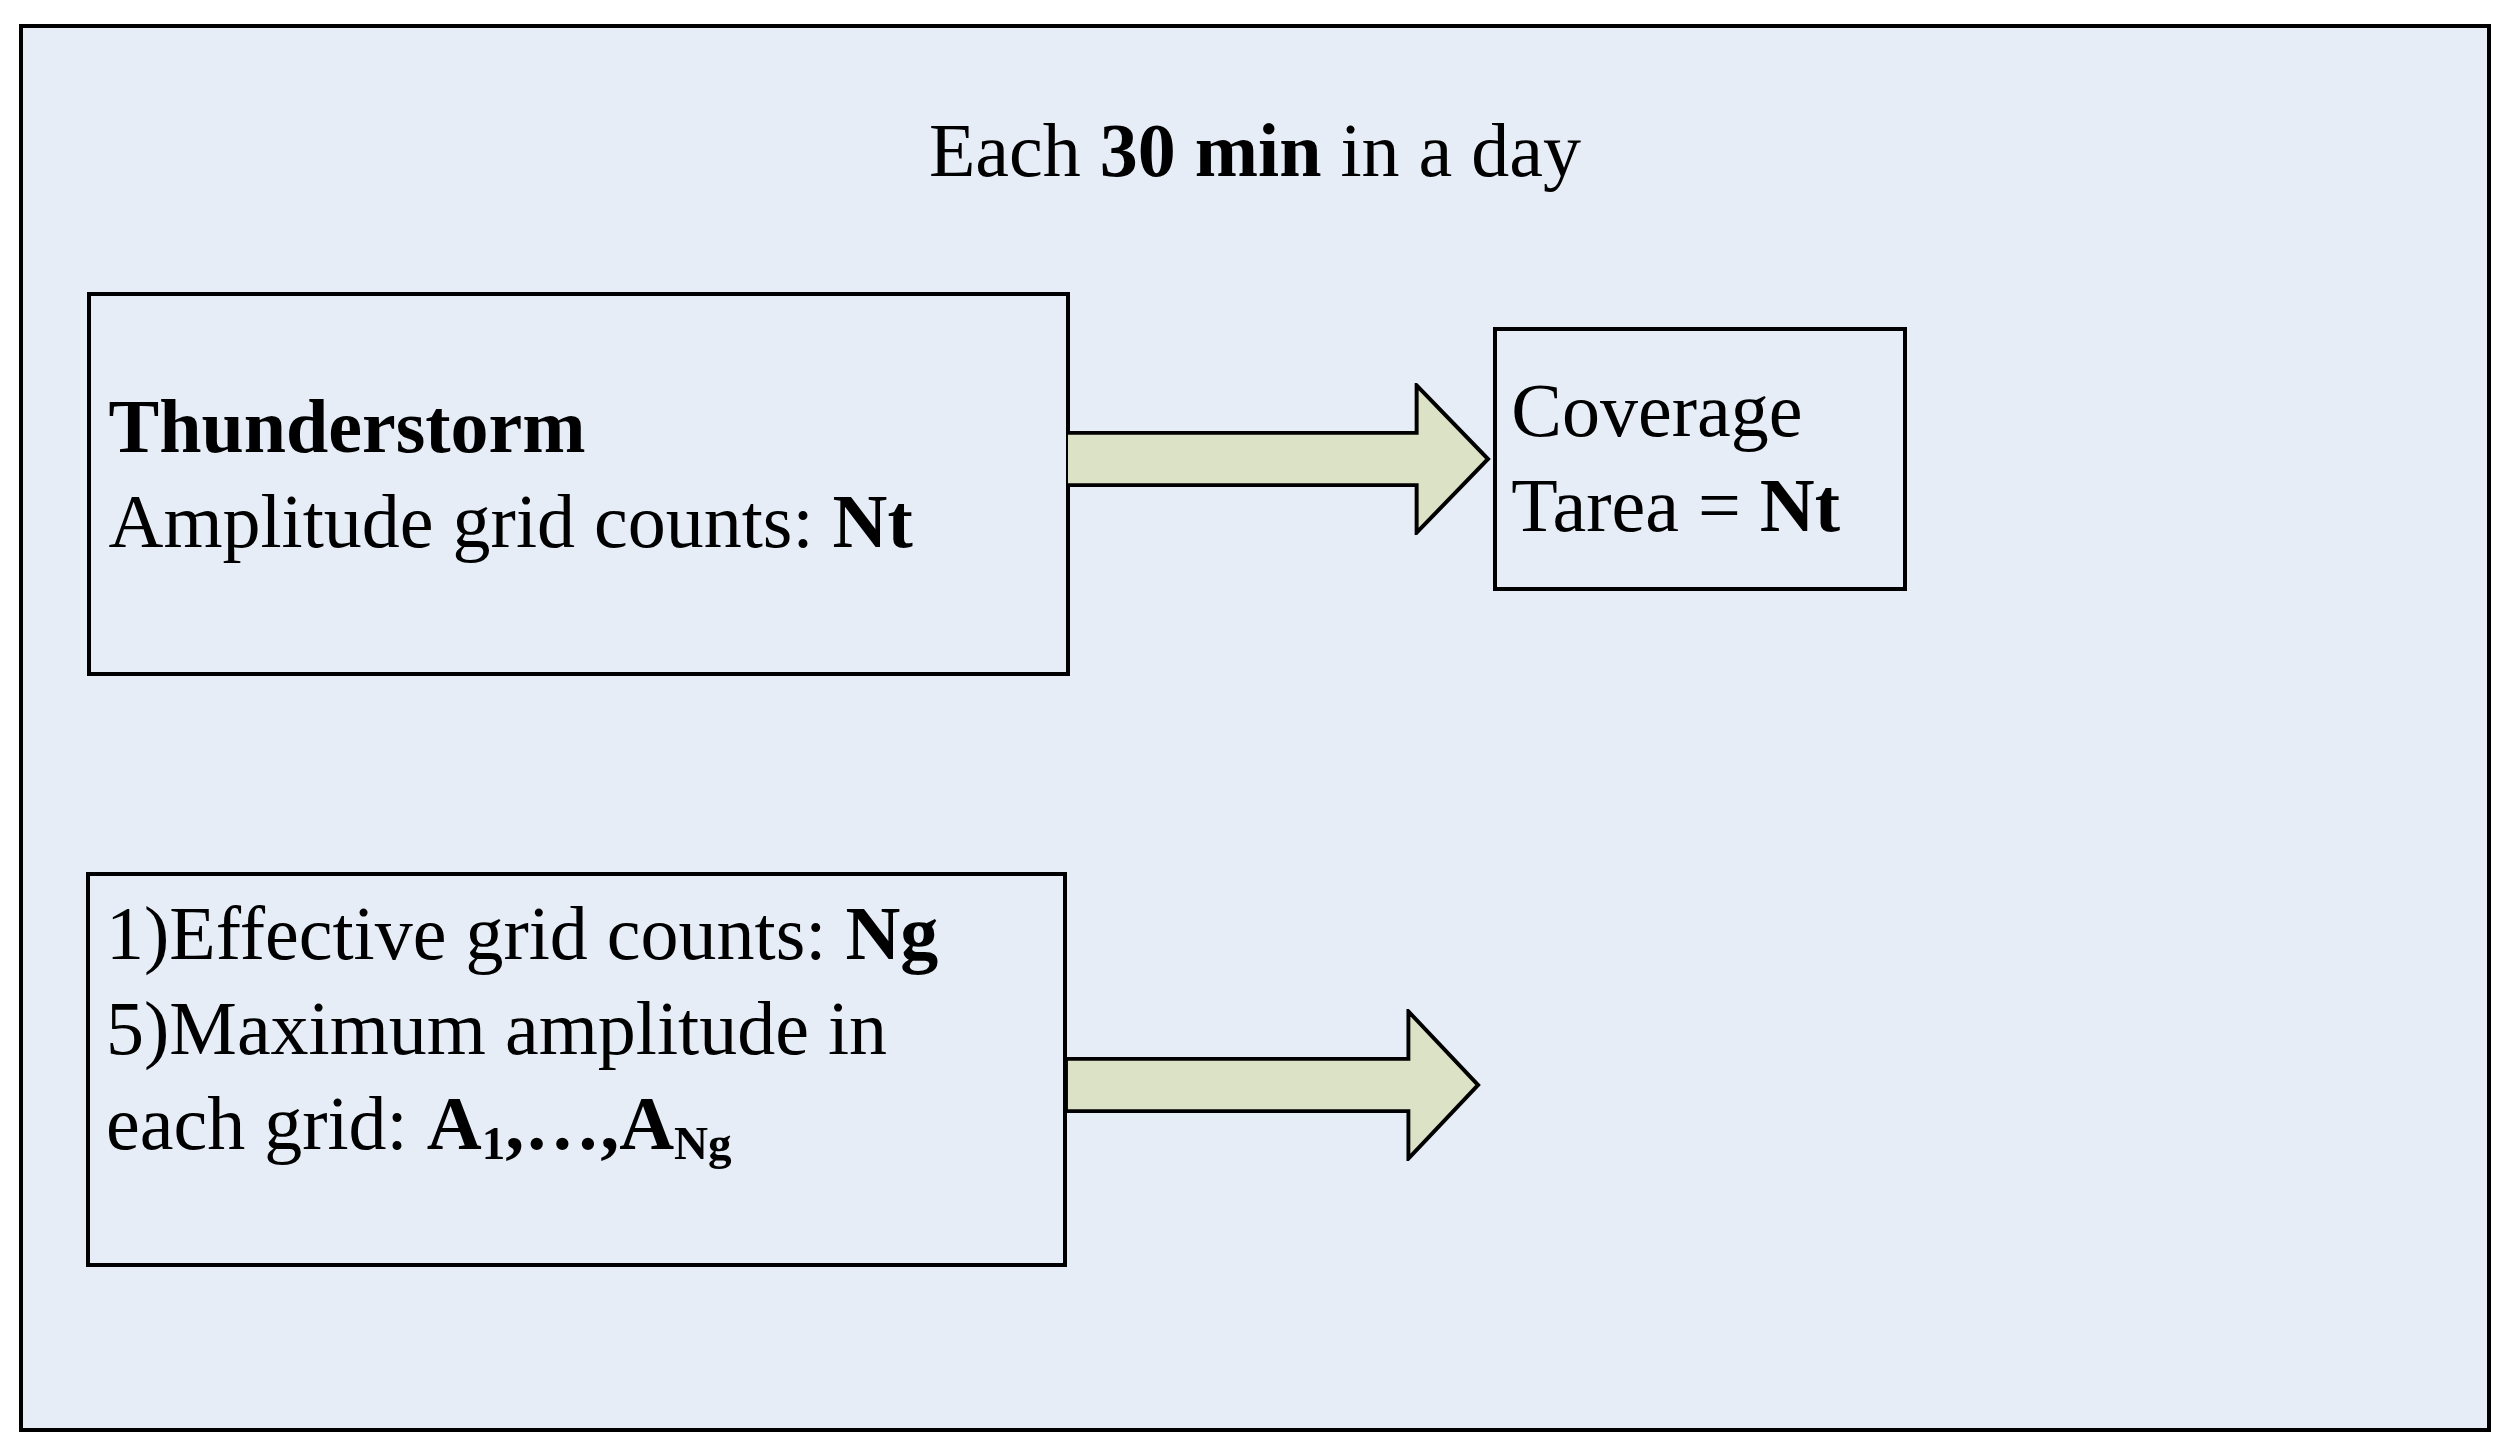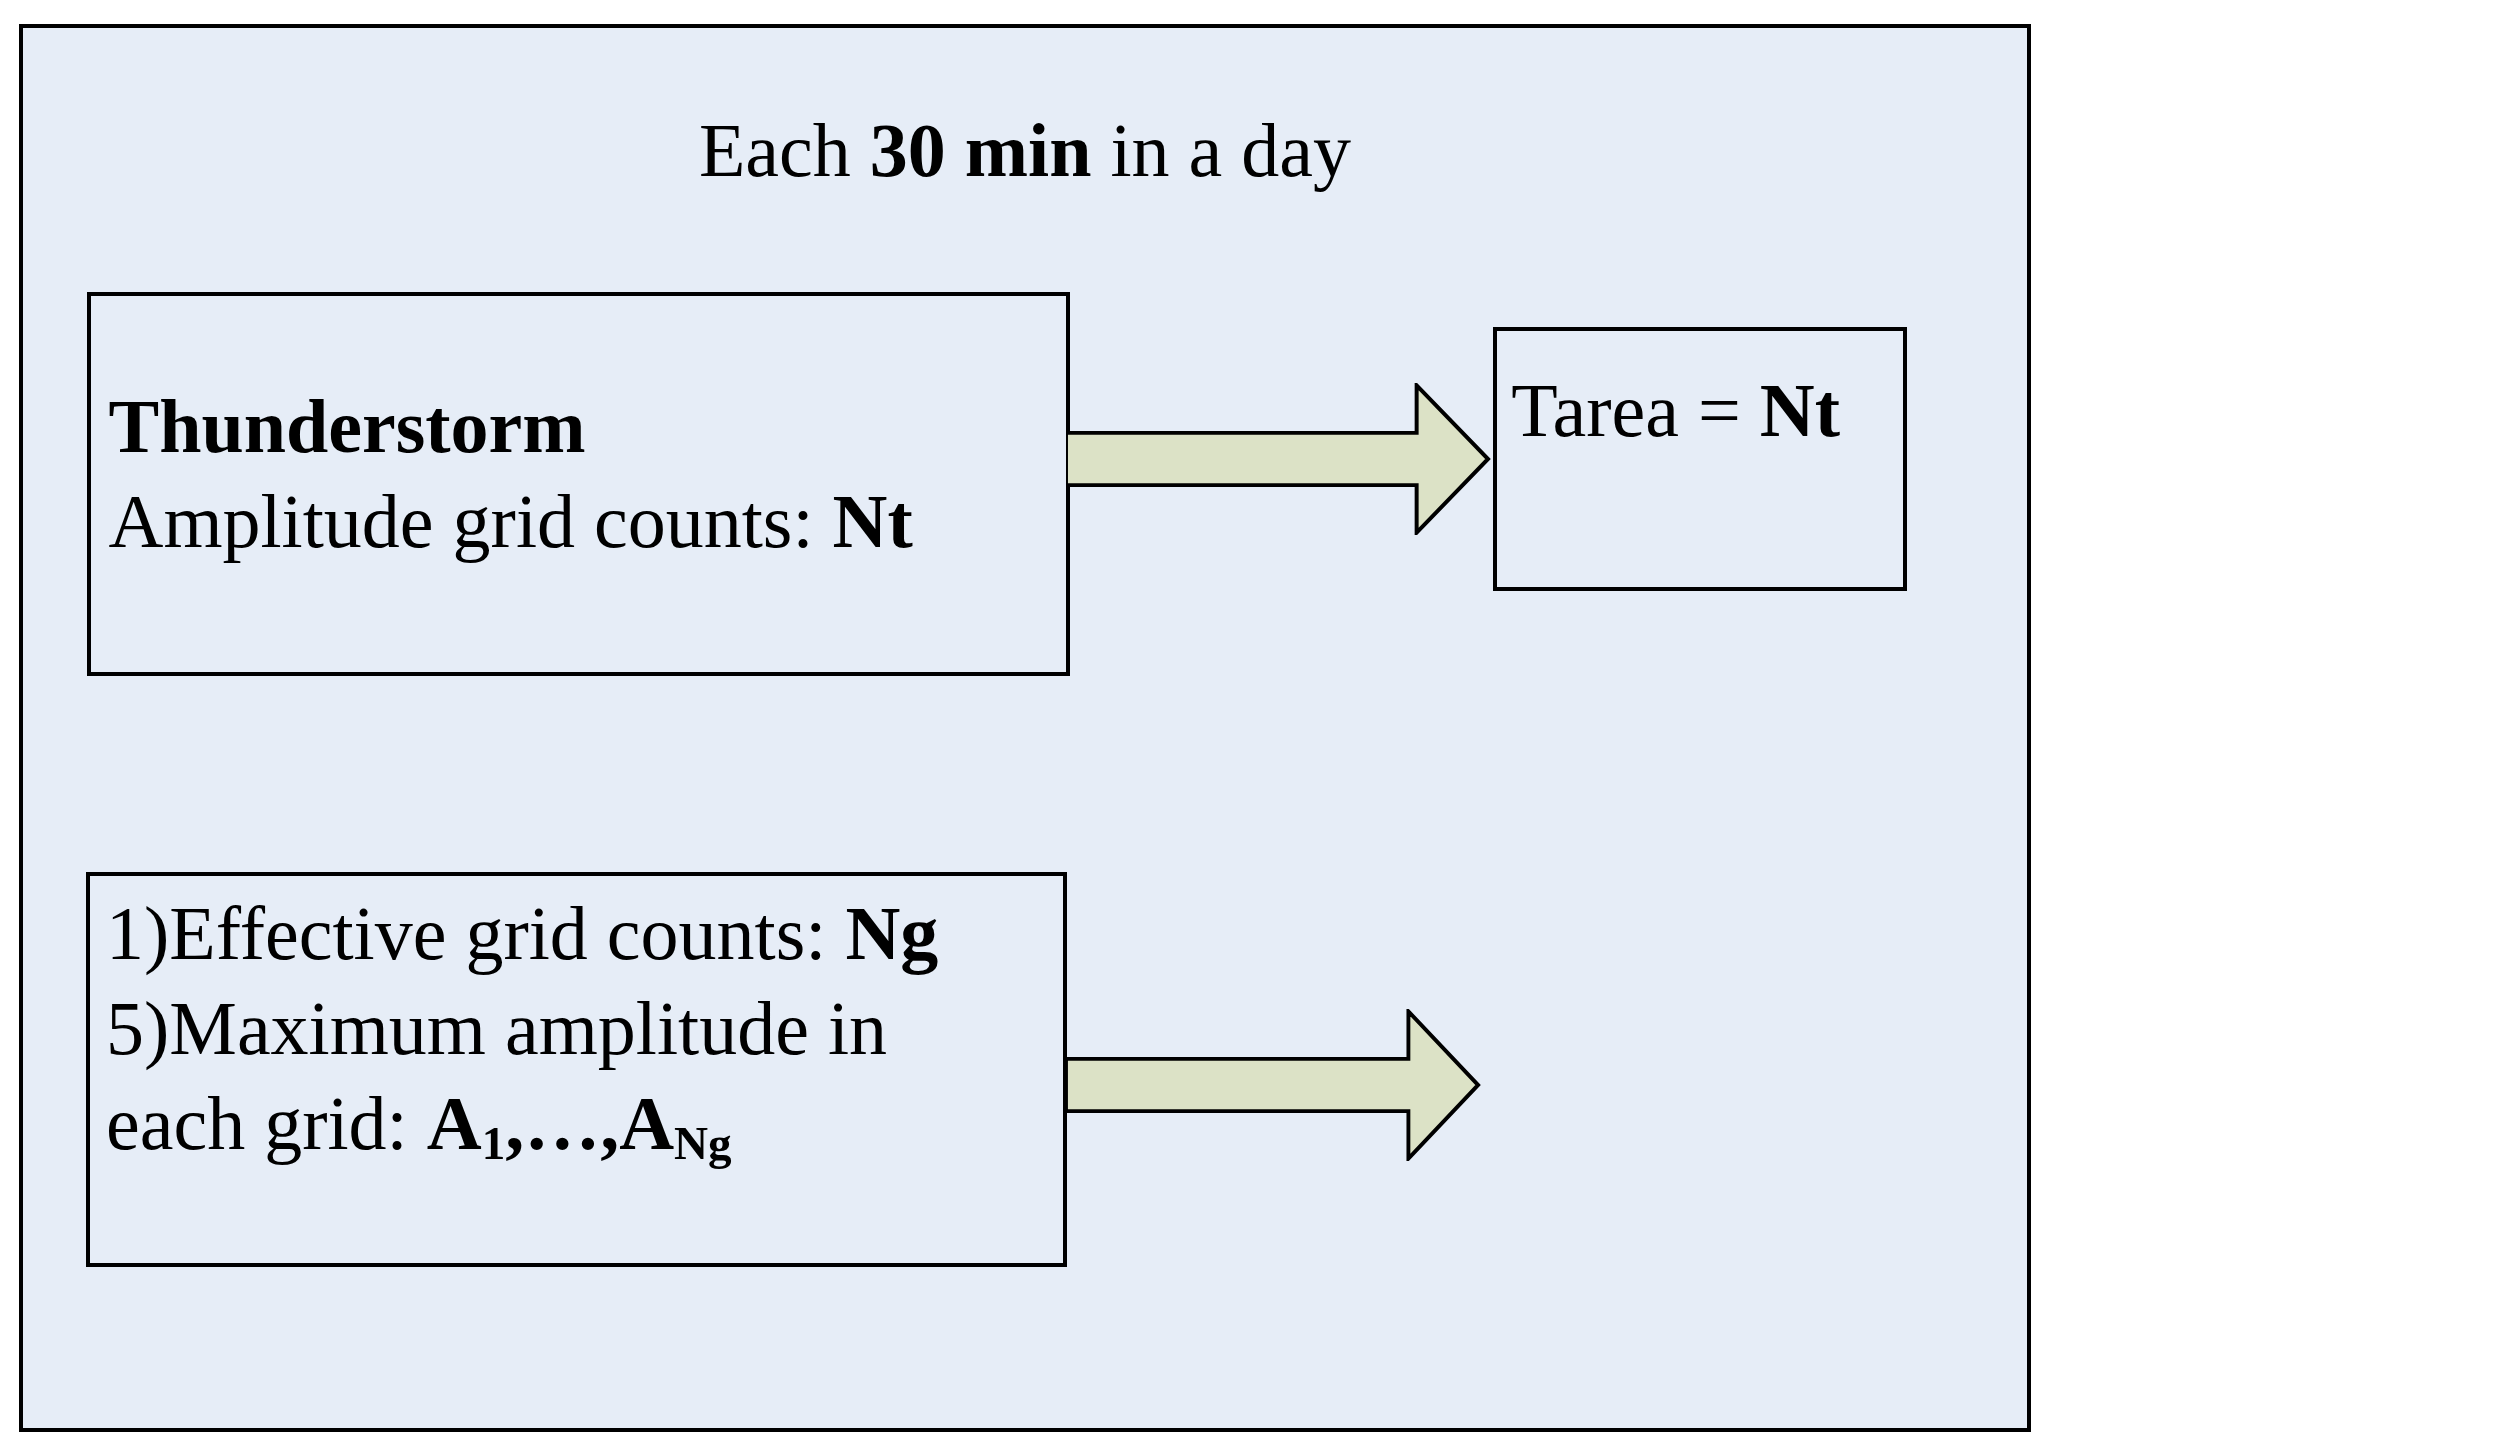--- a/index.html
+++ b/index.html
@@ -6,21 +6,21 @@
   body {
     width:2512px; height:1451px;
     background:#ffffff;
     position:relative;
     overflow:hidden;
     font-family:"Liberation Serif","DejaVu Serif",serif;
     color:#000000;
   }
   .frame {
     position:absolute; left:19px; top:24px;
-    width:2012px; height:1408px;
+    width:2472px; height:1408px;
     box-sizing:border-box;
     border:4px solid #000000;
     background:#E6EDF7;
   }
   .title {
     position:absolute; left:0; right:0; top:73px;
     text-align:center;
     font-size:76px; line-height:99px;
     white-space:nowrap;
   }
@@ -63,20 +63,21 @@
     <div class="line">
       <span>Amplitude grid counts: </span><b>Nt</b>
     </div>
   </div>
 
   <svg class="arrow arrow-1" viewBox="0 0 537 192" preserveAspectRatio="none" xmlns="http://www.w3.org/2000/svg">
     <polygon points="0,63 442,63 442,3 532,96 442,189 442,129 0,129" fill="#DCE2C6"></polygon>
   </svg>
 
   <div class="box box-tr">
+    <div class="line">Coverage</div>
     <div class="line">
       <span>Tarea = </span><b>Nt</b>
     </div>
   </div>
 
   <div class="box box-bl">
     <div class="line">
       <span>1)Effective grid counts: </span><b>Ng</b>
     </div>
     <div class="line">5)Maximum amplitude in</div>

